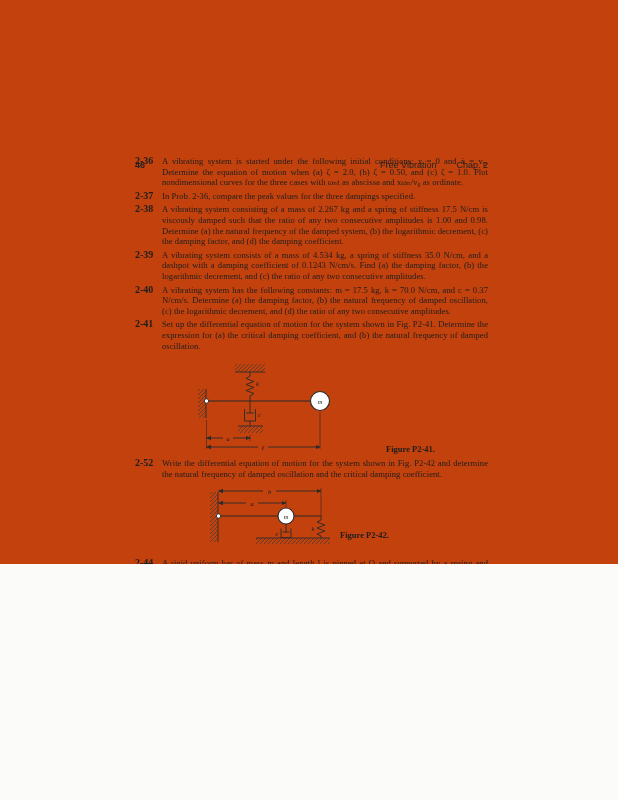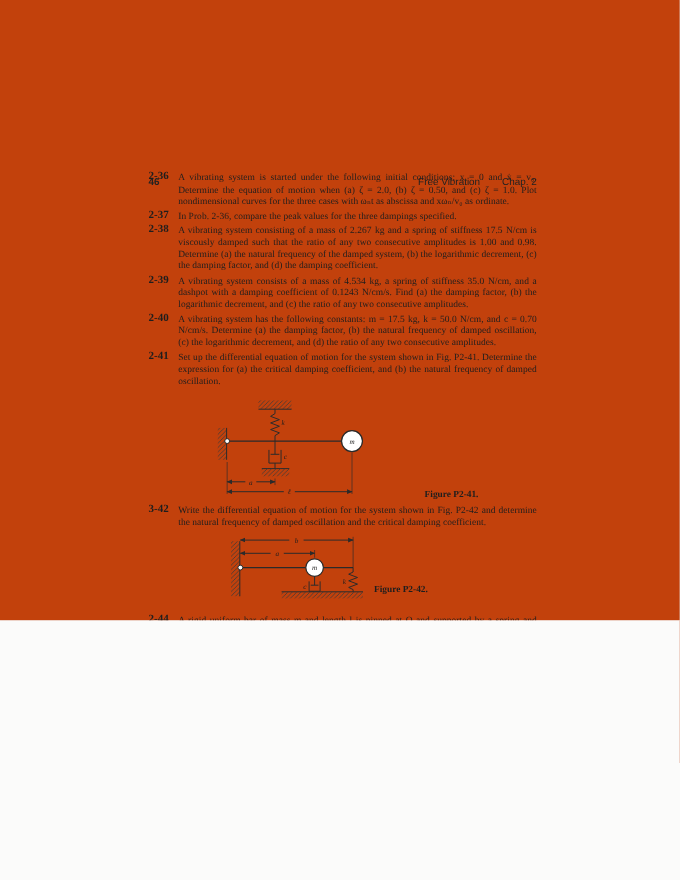--- a/index.html
+++ b/index.html
@@ -59,21 +59,21 @@
       <span class="ptext">A vibrating system consisting of a mass of 2.267 kg and a spring of stiffness 17.5 N/cm is viscously damped such that the ratio of any two consecutive amplitudes is 1.00 and 0.98. Determine (a) the natural frequency of the damped system, (b) the logarithmic decrement, (c) the damping factor, and (d) the damping coefficient.</span>
     </div>
 
     <div class="prob">
       <span class="pnum">2-39</span>
       <span class="ptext">A vibrating system consists of a mass of 4.534 kg, a spring of stiffness 35.0 N/cm, and a dashpot with a damping coefficient of 0.1243 N/cm/s. Find (a) the damping factor, (b) the logarithmic decrement, and (c) the ratio of any two consecutive amplitudes.</span>
     </div>
 
     <div class="prob">
       <span class="pnum">2-40</span>
-      <span class="ptext">A vibrating system has the following constants: m = 17.5 kg, k = 50.0 N/cm, and c = 0.70 N/cm/s. Determine (a) the damping factor, (b) the natural frequency of damped oscillation, (c) the logarithmic decrement, and (d) the ratio of any two consecutive amplitudes.</span>
+      <span class="ptext">A vibrating system has the following constants: m = 17.5 kg, k = 70.0 N/cm, and c = 0.37 N/cm/s. Determine (a) the damping factor, (b) the natural frequency of damped oscillation, (c) the logarithmic decrement, and (d) the ratio of any two consecutive amplitudes.</span>
     </div>
 
     <div class="prob">
       <span class="pnum">2-41</span>
       <span class="ptext">Set up the differential equation of motion for the system shown in Fig. P2-41. Determine the expression for (a) the critical damping coefficient, and (b) the natural frequency of damped oscillation.</span>
     </div>
 
     <div class="figblock figblock1">
       <svg class="figsvg" style="left:58px;top:2px;" width="150" height="100" viewBox="0 0 150 100">
         <defs>
@@ -135,21 +135,21 @@
         <text x="63" y="30">k</text>
         <text x="65" y="61">c</text>
         <text x="127" y="47.5" text-anchor="middle">m</text>
         <text x="35" y="84.5" text-anchor="middle">a</text>
         <text x="70" y="93.5" text-anchor="middle">ℓ</text>
       </svg>
       <span class="figcaption" style="left:208px;top:90px;padding-left:43px;">Figure P2-41.</span>
     </div>
 
     <div class="prob">
-      <span class="pnum">3-42</span>
+      <span class="pnum">2-52</span>
       <span class="ptext">Write the differential equation of motion for the system shown in Fig. P2-42 and determine the natural frequency of damped oscillation and the critical damping coefficient.</span>
     </div>
 
     <div class="figblock figblock2">
       <svg class="figsvg" style="left:73px;top:2px;" width="130" height="66" viewBox="0 0 130 66">
         <g stroke="#2a2a2a" stroke-width="0.9" fill="none">
 
           <g>
             <rect x="2" y="8" width="8" height="50" fill="url(#hatch1)" stroke="none"></rect>
             <line x1="10" y1="8" x2="10" y2="58"></line>

